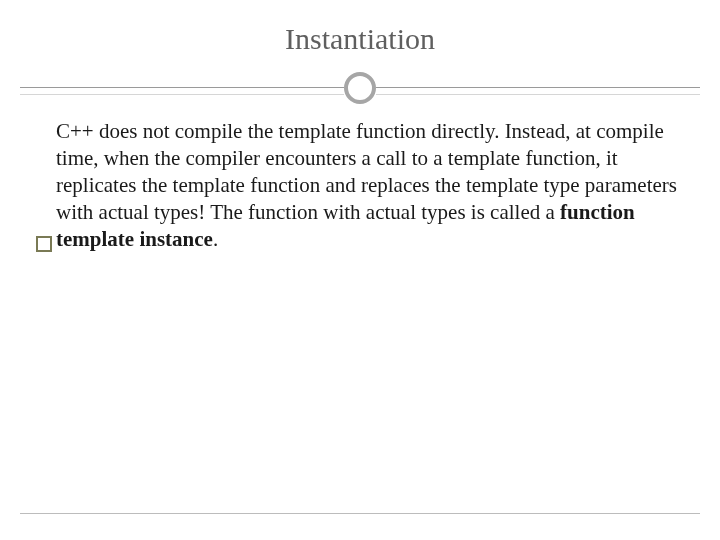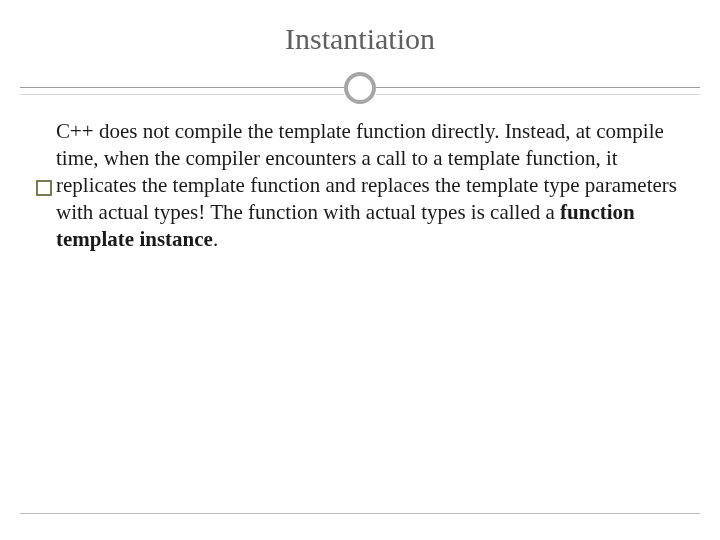--- a/index.html
+++ b/index.html
@@ -62,21 +62,21 @@
     height: 32px;
     border: 4px solid #a6a6a6;
     border-radius: 50%;
     background: #ffffff;
   }
   .content {
     padding: 10px 36px 0 36px;
   }
   .bullet-row {
     display: flex;
-    align-items: center;
+    align-items: flex-end;
     gap: 2px;
   }
   .bullet-icon {
     flex: 0 0 auto;
     width: 16px;
     height: 16px;
     border: 2px solid #7a7a55;
     margin-top: 5px;
     margin-right: 2px;
   }

